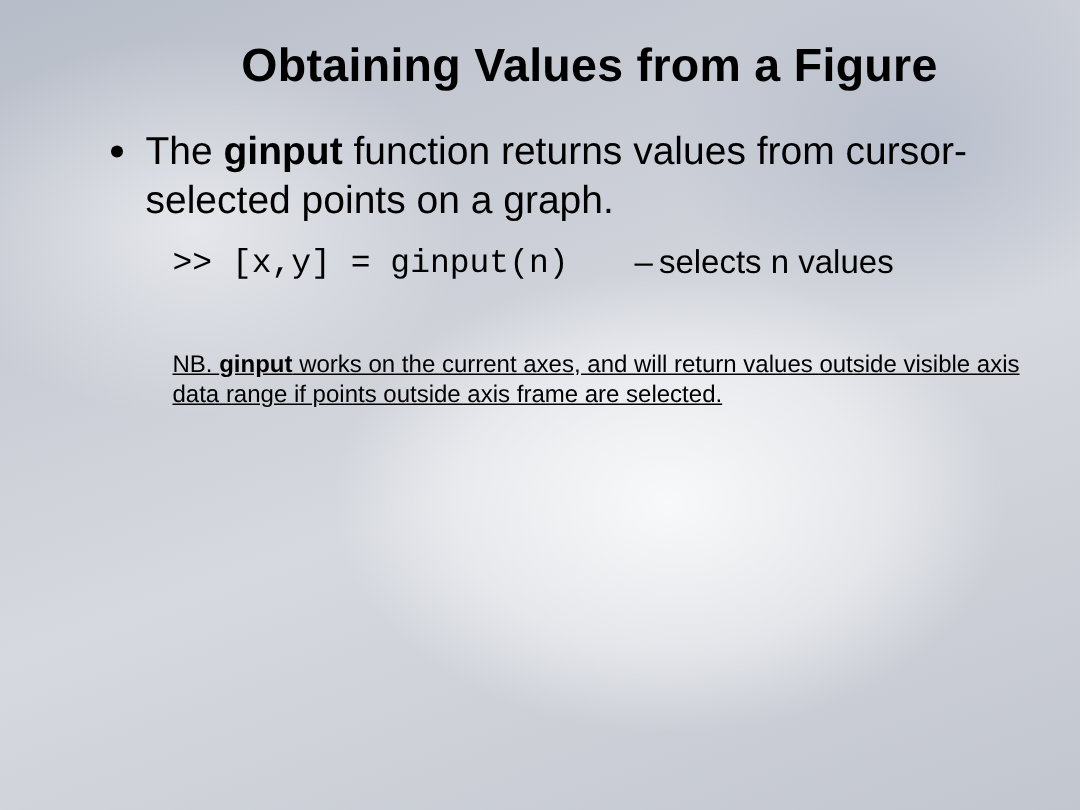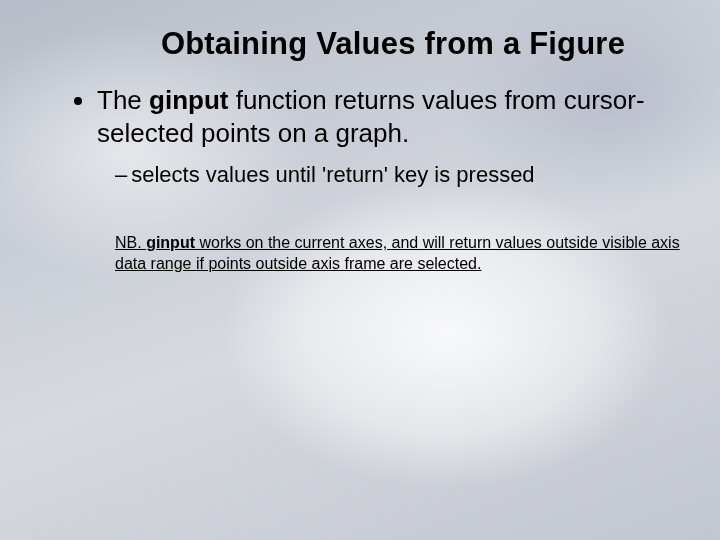--- a/index.html
+++ b/index.html
@@ -81,23 +81,26 @@
   <h1 class="title">Obtaining Values from a Figure</h1>
 
   <ul class="top">
     <li>
       <span>The </span><b>ginput</b><span> function returns values from cursor-selected points on a graph.</span>
     </li>
   </ul>
 
   <div class="code-block">
     <div class="code-row">
+      <div class="code-cell">&gt;&gt; [x,y] = ginput(n)</div>
       <div class="desc-cell">
-        <span class="dash">–</span><span>selects values until 'return' key is pressed</span>
+        <span class="dash">–</span><span>selects n values</span>
       </div>
+    </div>
+    <div class="code-row">
     </div>
   </div>
 
   <div class="note">
     <span>NB. </span><b>ginput</b><span> works on the current axes, and will return values outside visible axis data range if points outside axis frame are selected.</span>
   </div>
 
 </div>
 
 </body></html>

